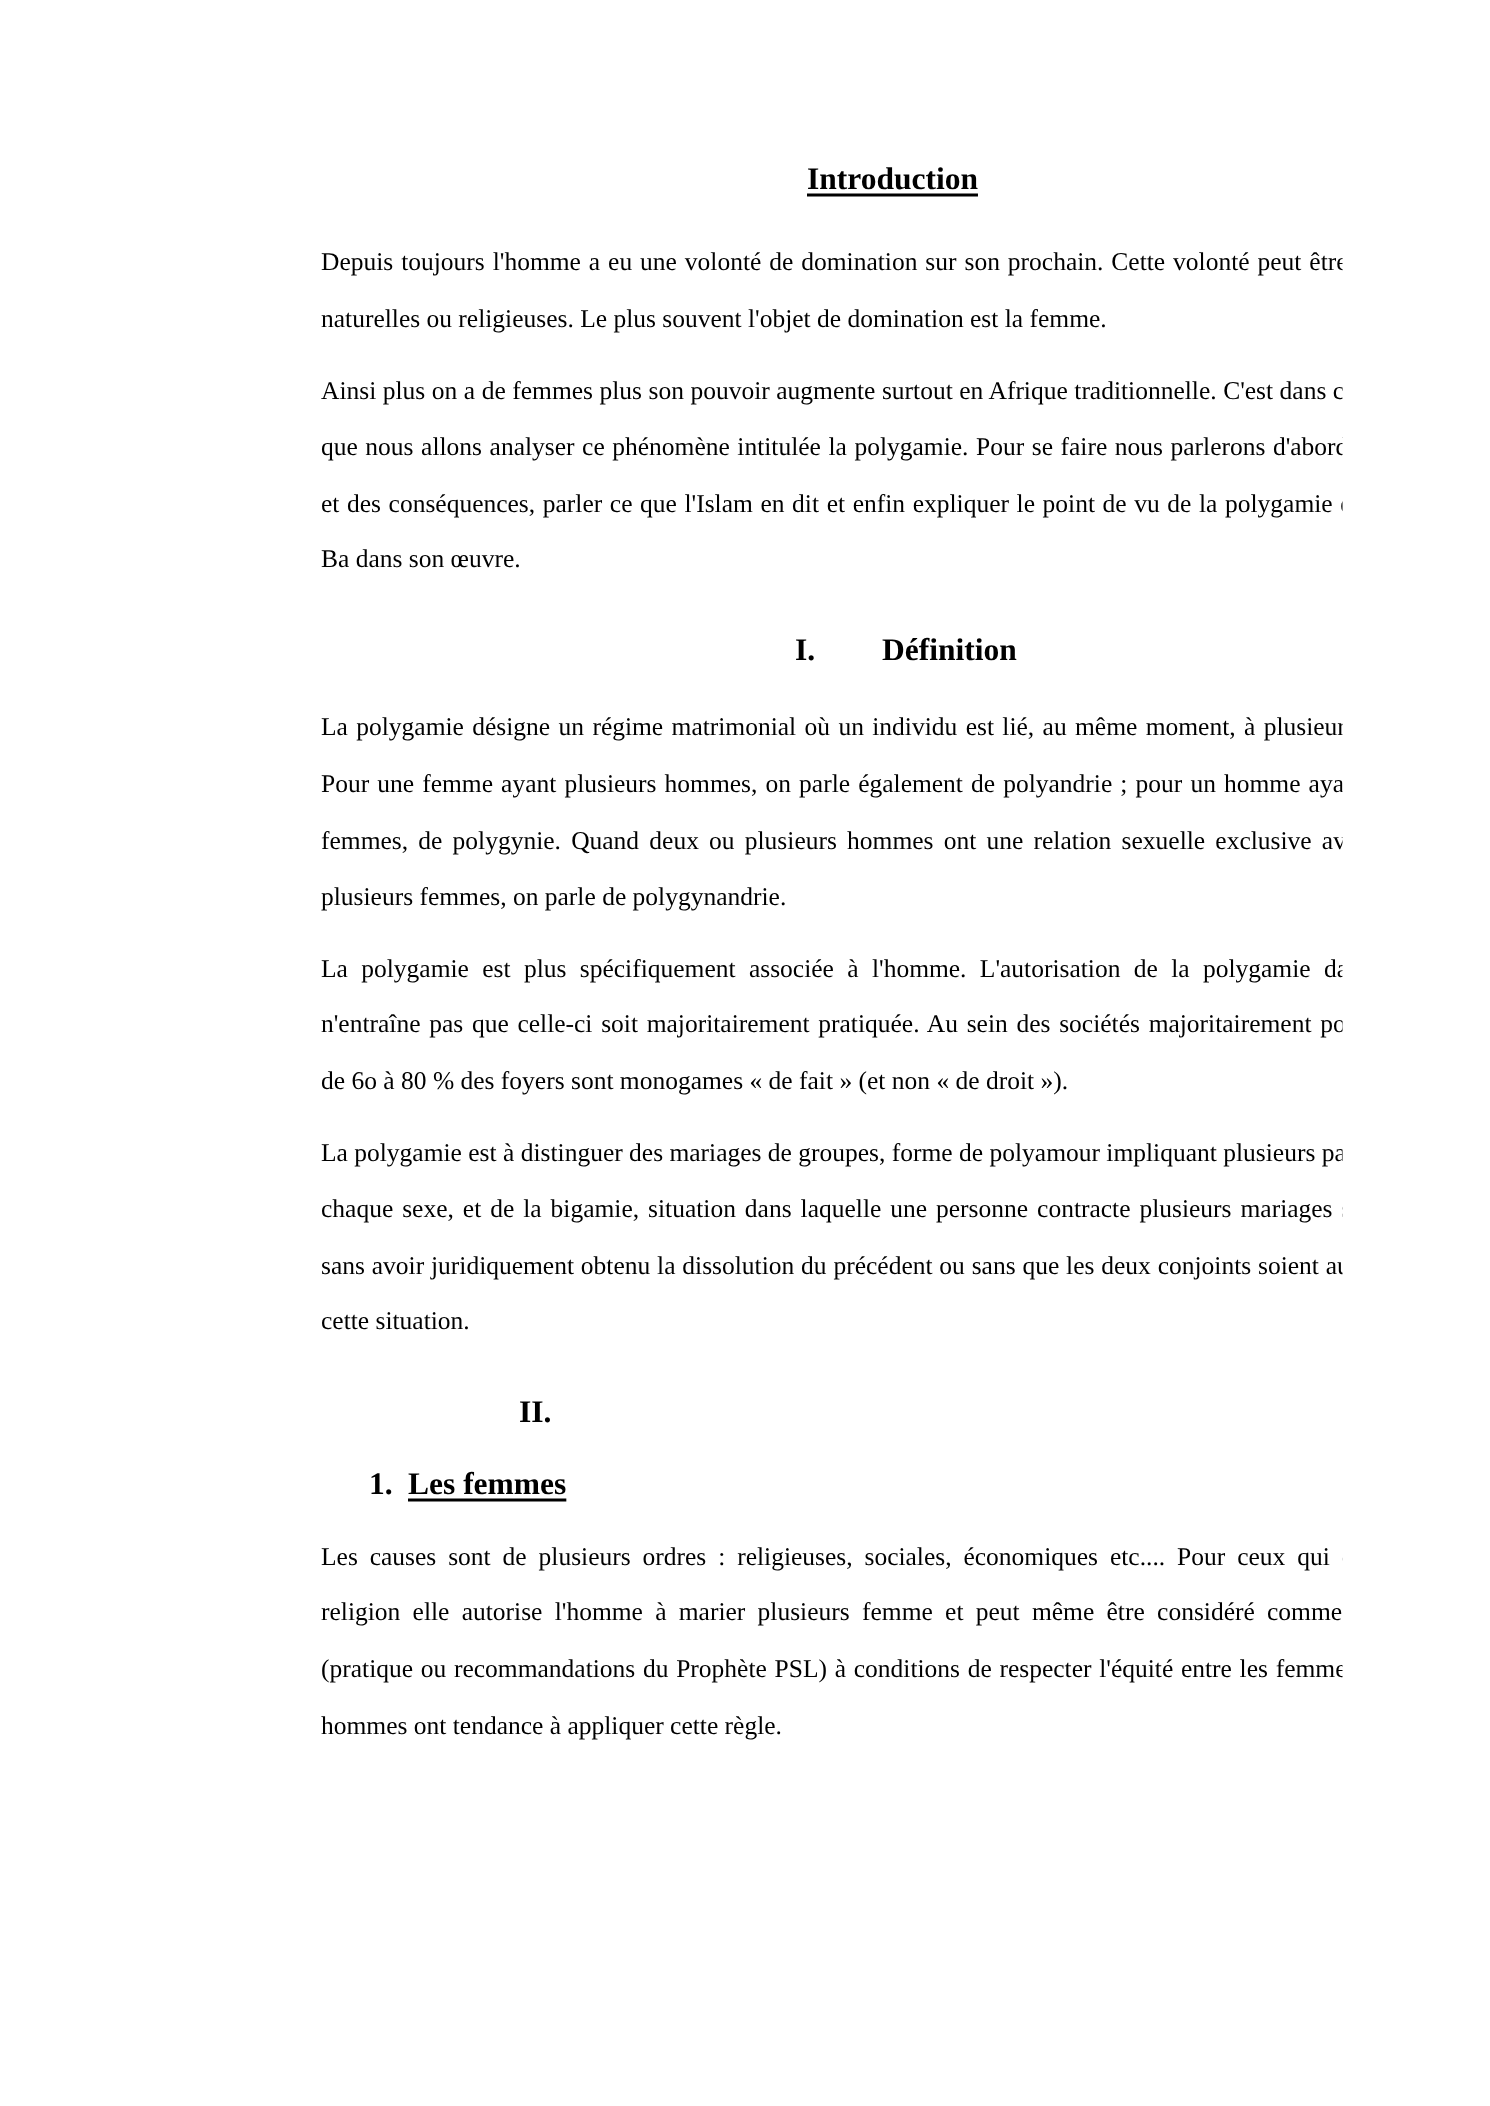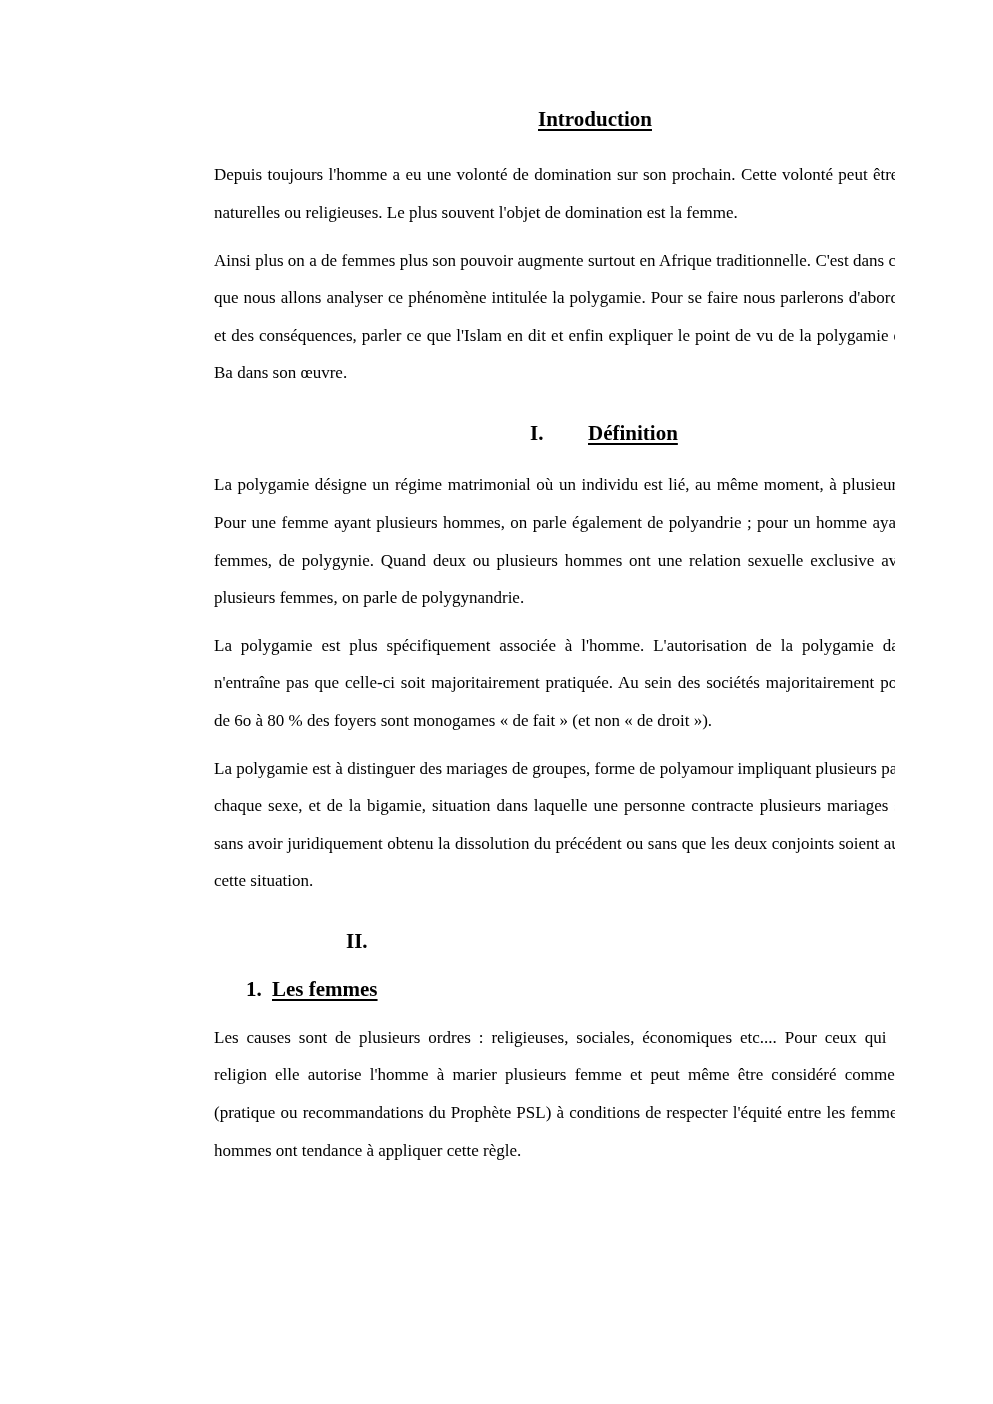--- a/index.html
+++ b/index.html
@@ -51,21 +51,20 @@
     display: flex;
     justify-content: flex-start;
     align-items: baseline;
   }
   .heading-roman .num {
     display: inline-block;
     text-align: left;
     flex: 0 0 auto;
   }
   .heading-roman .label {
-    text-decoration: underline;
     text-underline-offset: 3px;
     flex: 0 0 auto;
   }
 
   
   .heading-roman.level-1 { padding-left: 316px; }
   .heading-roman.level-1 .num { width: 58px; }
 
   
   .heading-roman.level-2 { padding-left: 132px; gap: 20px; }

